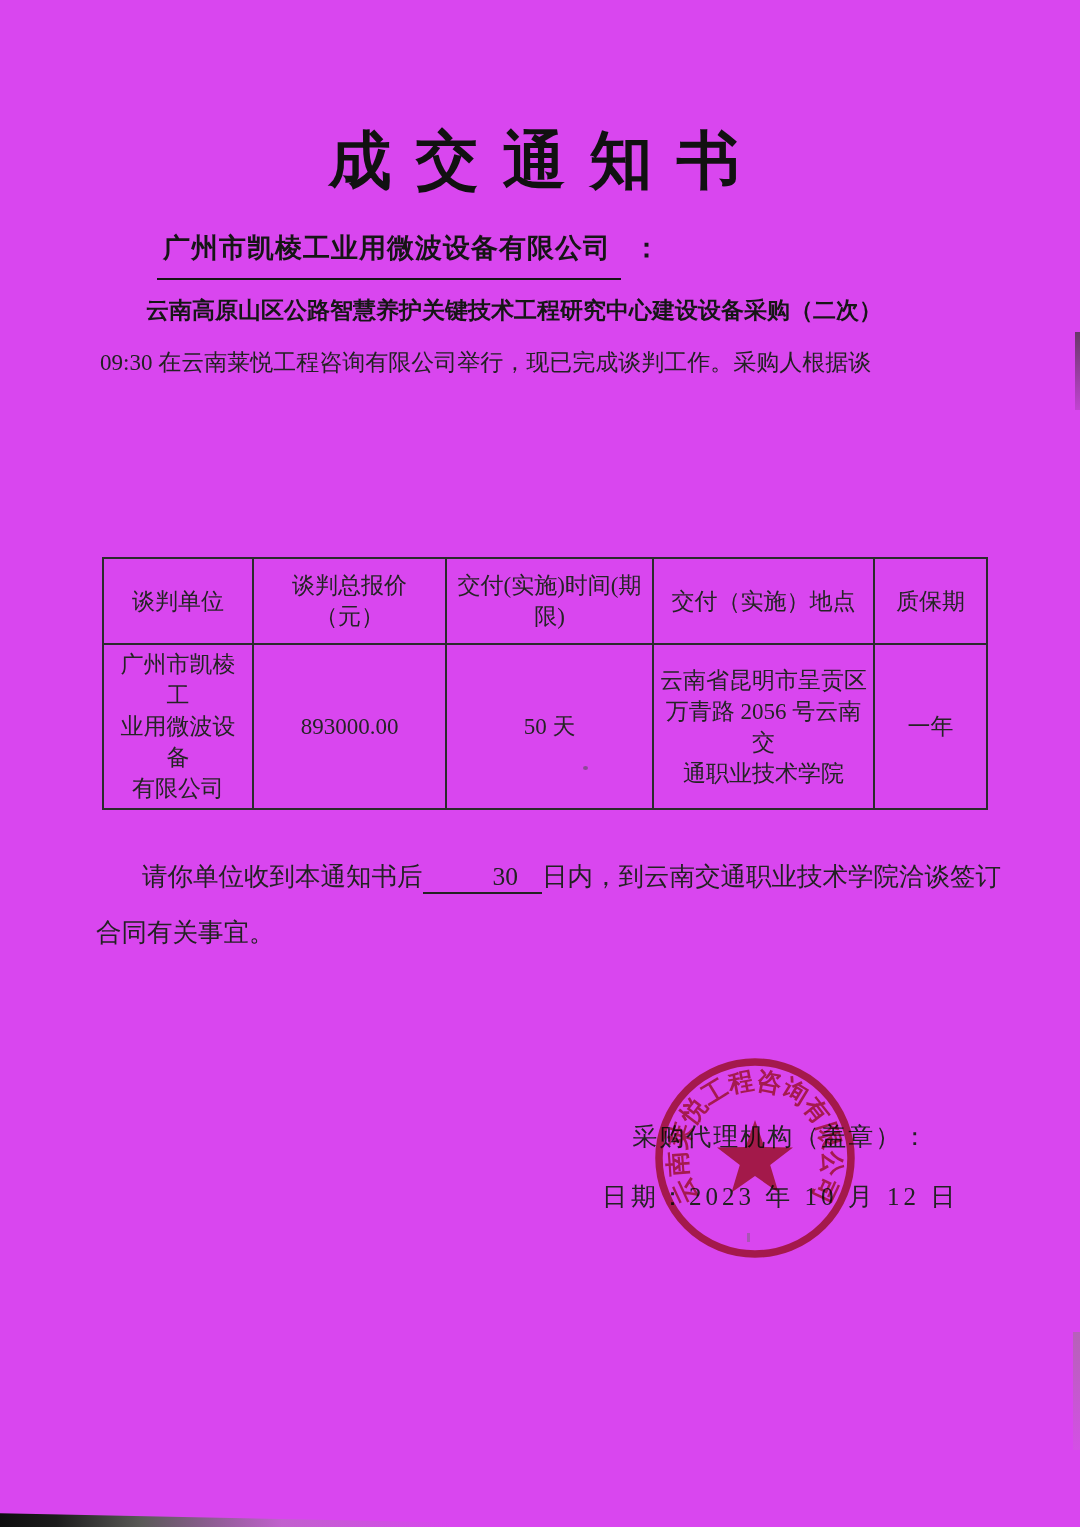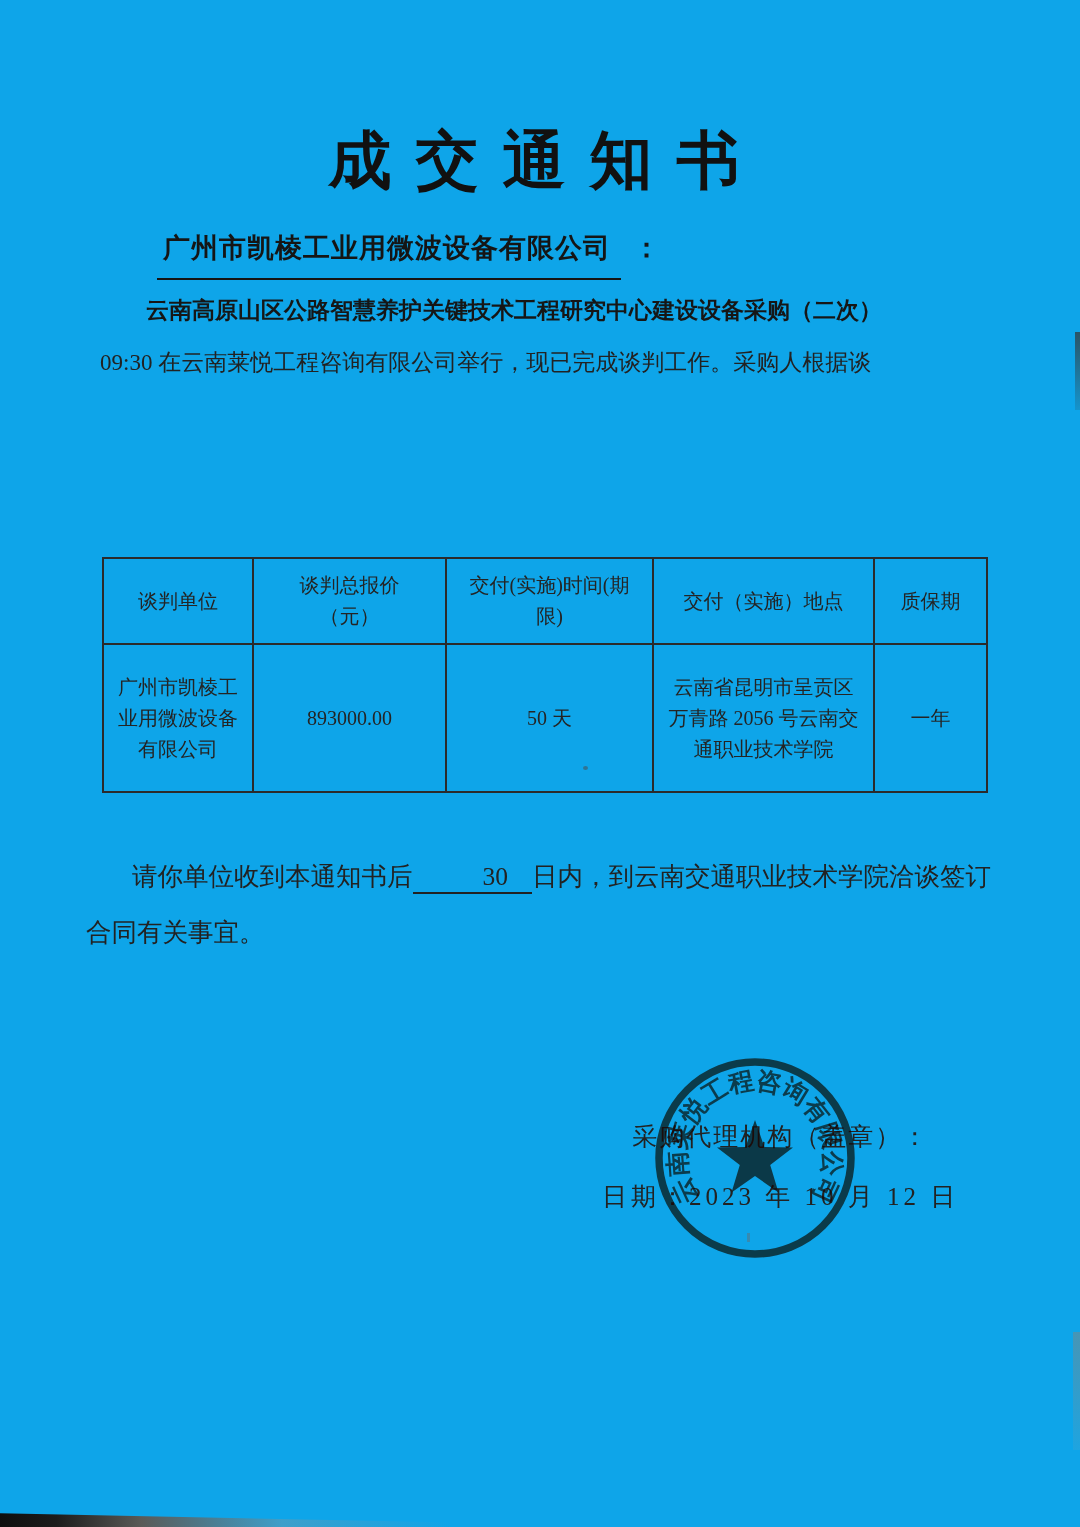--- a/index.html
+++ b/index.html
@@ -1,20 +1,20 @@
 <!DOCTYPE html>
 <html><head>
 <meta charset="utf-8">
 <style>
   html,body{margin:0;padding:0;background:#e8e8e8;}
   .page{
     position:relative;
     width:1080px;height:1527px;
     margin:0 auto;
-    background:#0ea5e9;
+    background:#d946ef;
     overflow:hidden;
     font-family:"Liberation Serif","DejaVu Serif",serif;
     color:#1c1c1c;
   }
   
   .doc-title{
     position:absolute;top:118px;left:0;width:100%;
     text-align:center;
     font-size:63px;font-weight:900;
     letter-spacing:24px;padding-left:12px;box-sizing:border-box;
@@ -41,36 +41,36 @@
     margin-bottom:15px;
     white-space:nowrap;
   }
   .line-indent{text-indent:46px;}
   .b{font-weight:bold;color:#161616;}
   
   .award-table{
     position:absolute;top:557px;left:102px;
     border-collapse:collapse;
     table-layout:fixed;
-    font-size:20px;color:#242424;
+    font-size:23px;color:#242424;
   }
   .award-table th,.award-table td{
     border:2px solid #2b2b2b;
     text-align:center;vertical-align:middle;
     font-weight:normal;
     white-space:pre-line;
     line-height:31px;
     padding:4px 6px;
     box-sizing:border-box;
   }
   .award-table th{height:86px;}
   .award-table td{height:148px;}
   
   .closing{
-    position:absolute;top:858px;left:86px;width:886px;
+    position:absolute;top:858px;left:96px;width:886px;
     font-size:25.5px;color:#222;
   }
   .closing .line{line-height:38px;margin-bottom:18px;white-space:nowrap;}
   .days-underline{
     border-bottom:2px solid #222;
     padding:0 24px 2px 24px;
     display:inline-block;
     line-height:26px;
   }
   

